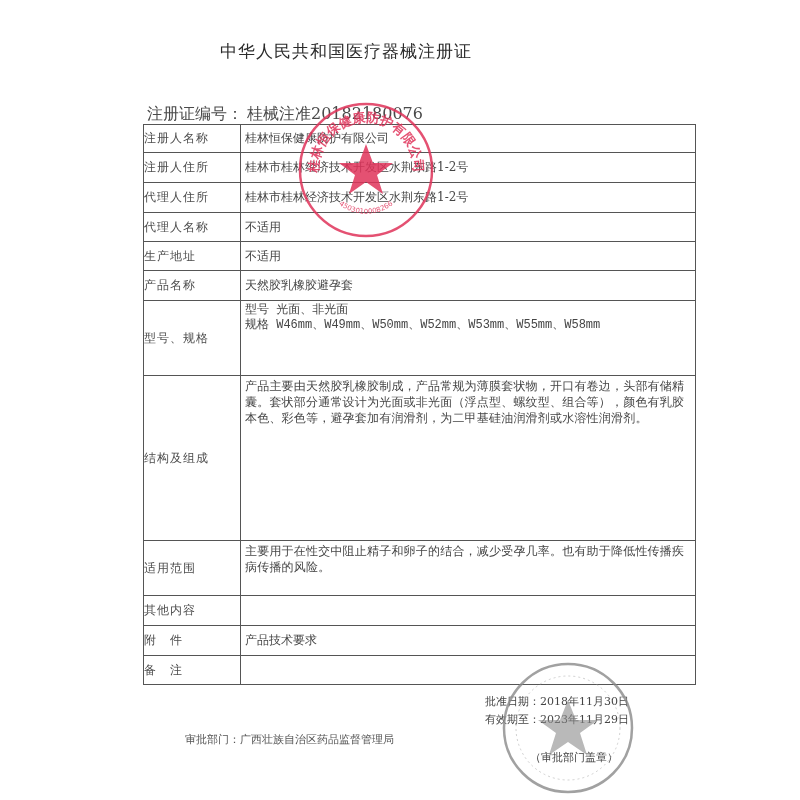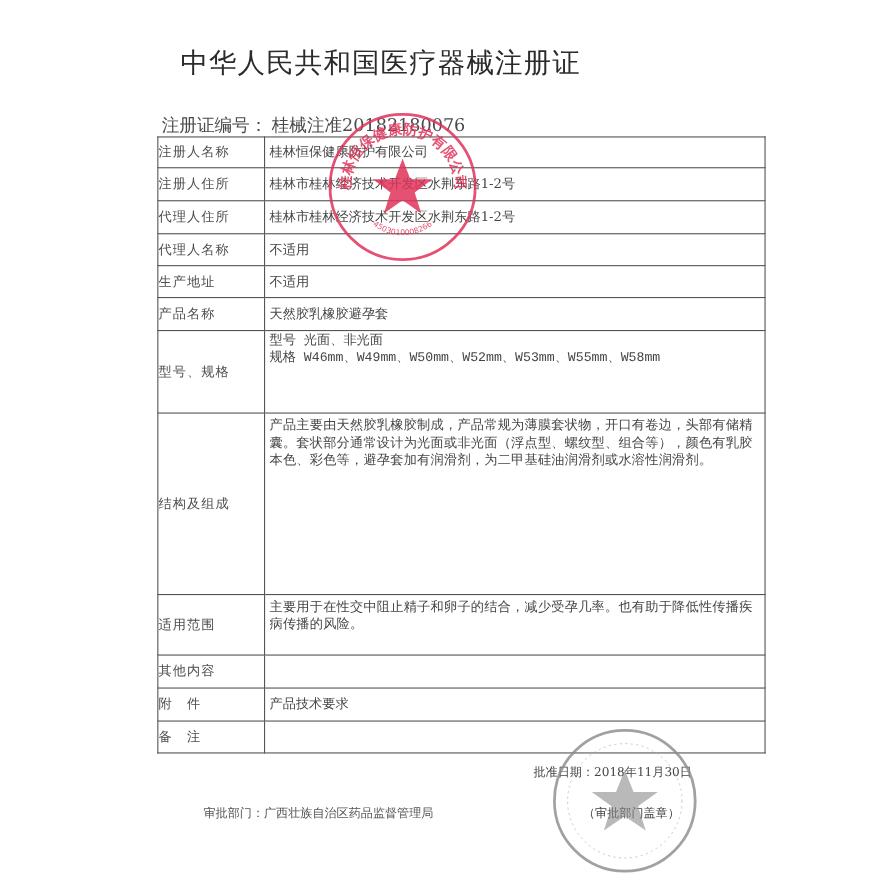--- a/index.html
+++ b/index.html
@@ -14,21 +14,21 @@
       overflow: hidden;
       font-family: "DejaVu Serif", "Liberation Serif", serif;
       color: #3a3a3a;
     }
     .title {
       position: absolute;
       left: 0;
       width: 692px;
       top: 40px;
       text-align: center;
-      font-size: 25px;
+      font-size: 17px;
       letter-spacing: 1px;
       color: #2b2b2b;
       font-family: "DejaVu Sans", "Liberation Sans", sans-serif;
       font-weight: normal;
     }
     .reg-no {
       position: absolute;
       left: 147px;
       top: 104px;
       font-size: 16px;
@@ -157,20 +157,21 @@
   </tr>
 </tbody>
   </table>
 
 <div class="footer-dept">
   <span>审批部门：</span><span>广西壮族自治区药品监督管理局</span>
 </div>
 
 <div class="footer-right">
   <span class="row"><span>批准日期：</span><span>2018年11月30日</span></span>
+  <span class="row"><span>有效期至：</span><span>2023年11月29日</span></span>
   <span class="row seal-note">（审批部门盖章）</span>
 </div>
 
 <svg class="stamp" style="left:296px; top:100px; opacity:0.85;" width="140" height="140" viewBox="0 0 140 140">
   <defs>
     <path id="sealArcTop" d="M 22 70 A 48 48 0 0 1 118 70"></path>
     <path id="sealArcBottom" d="M 32 92 A 44 44 0 0 0 108 92"></path>
   </defs>
   <circle cx="70" cy="70" r="66" fill="none" stroke="#e0335a" stroke-width="2.5"></circle>
   <polygon points="70,44 77,63 97,63 81,75 87,94 70,82 53,94 59,75 43,63 63,63" fill="#e0335a"></polygon>

